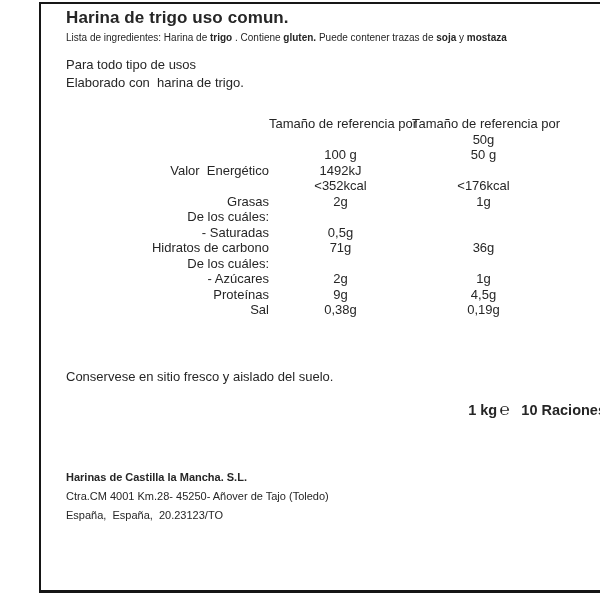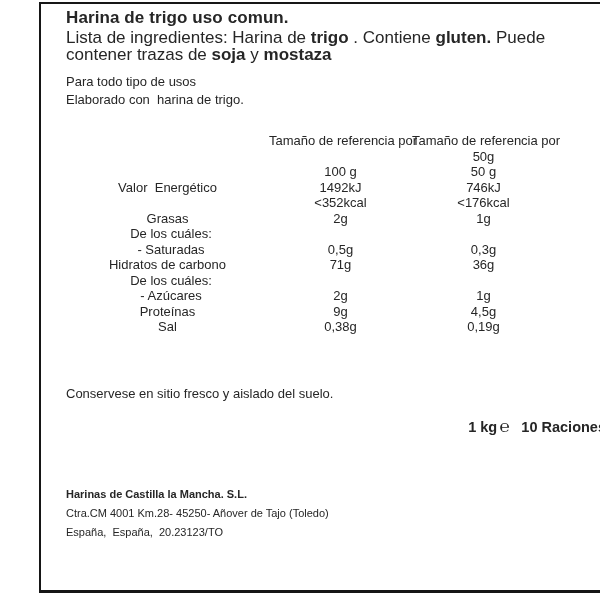--- a/index.html
+++ b/index.html
@@ -22,21 +22,21 @@
     overflow: hidden;
   }
   .title {
     font-size: 17px;
     font-weight: bold;
     line-height: 20px;
     margin-top: 2px;
     letter-spacing: 0.1px;
   }
   .ingredients {
-    font-size: 17px;
+    font-size: 10px;
     line-height: 17px;
     margin-top: 1px;
     width: 500px;
   }
   .ingredients b { font-weight: bold; }
   .usage {
     font-size: 13px;
     line-height: 18px;
     margin-top: 10px;
   }
@@ -47,21 +47,21 @@
     font-size: 13px;
     line-height: 15.5px;
   }
   .hcell { text-align: center; white-space: nowrap; }
   .rows { font-size: 13px; }
   .trow {
     display: grid;
     grid-template-columns: 203px 143px 143px;
     line-height: 15.5px;
   }
-  .tlabel { text-align: center; white-space: nowrap; }
+  .tlabel { text-align: right; white-space: nowrap; }
   .tlabel.indent { padding-left: 7px; }
   .tval { text-align: center; white-space: nowrap; }
   .storage {
     font-size: 13px;
     line-height: 16px;
     margin-top: 51px;
   }
   .netline {
     margin-top: 16px;
     font-size: 14.5px;
@@ -111,41 +111,39 @@
 
   <div class="rows">
       <div class="trow">
         <div class="tlabel"></div>
         <div class="tval">100 g</div>
         <div class="tval">50 g</div>
       </div>
       <div class="trow">
         <div class="tlabel">Valor &nbsp;Energético</div>
         <div class="tval">1492kJ</div>
-        <div class="tval">746kJ</div>
       </div>
       <div class="trow">
         <div class="tlabel"></div>
         <div class="tval">&lt;352kcal</div>
         <div class="tval">&lt;176kcal</div>
       </div>
       <div class="trow">
         <div class="tlabel">Grasas</div>
         <div class="tval">2g</div>
         <div class="tval">1g</div>
       </div>
       <div class="trow">
         <div class="tlabel indent">De los cuáles:</div>
         <div class="tval"></div>
         <div class="tval"></div>
       </div>
       <div class="trow">
         <div class="tlabel indent">- Saturadas</div>
         <div class="tval">0,5g</div>
-        <div class="tval">0,3g</div>
       </div>
       <div class="trow">
         <div class="tlabel">Hidratos de carbono</div>
         <div class="tval">71g</div>
         <div class="tval">36g</div>
       </div>
       <div class="trow">
         <div class="tlabel indent">De los cuáles:</div>
         <div class="tval"></div>
         <div class="tval"></div>

